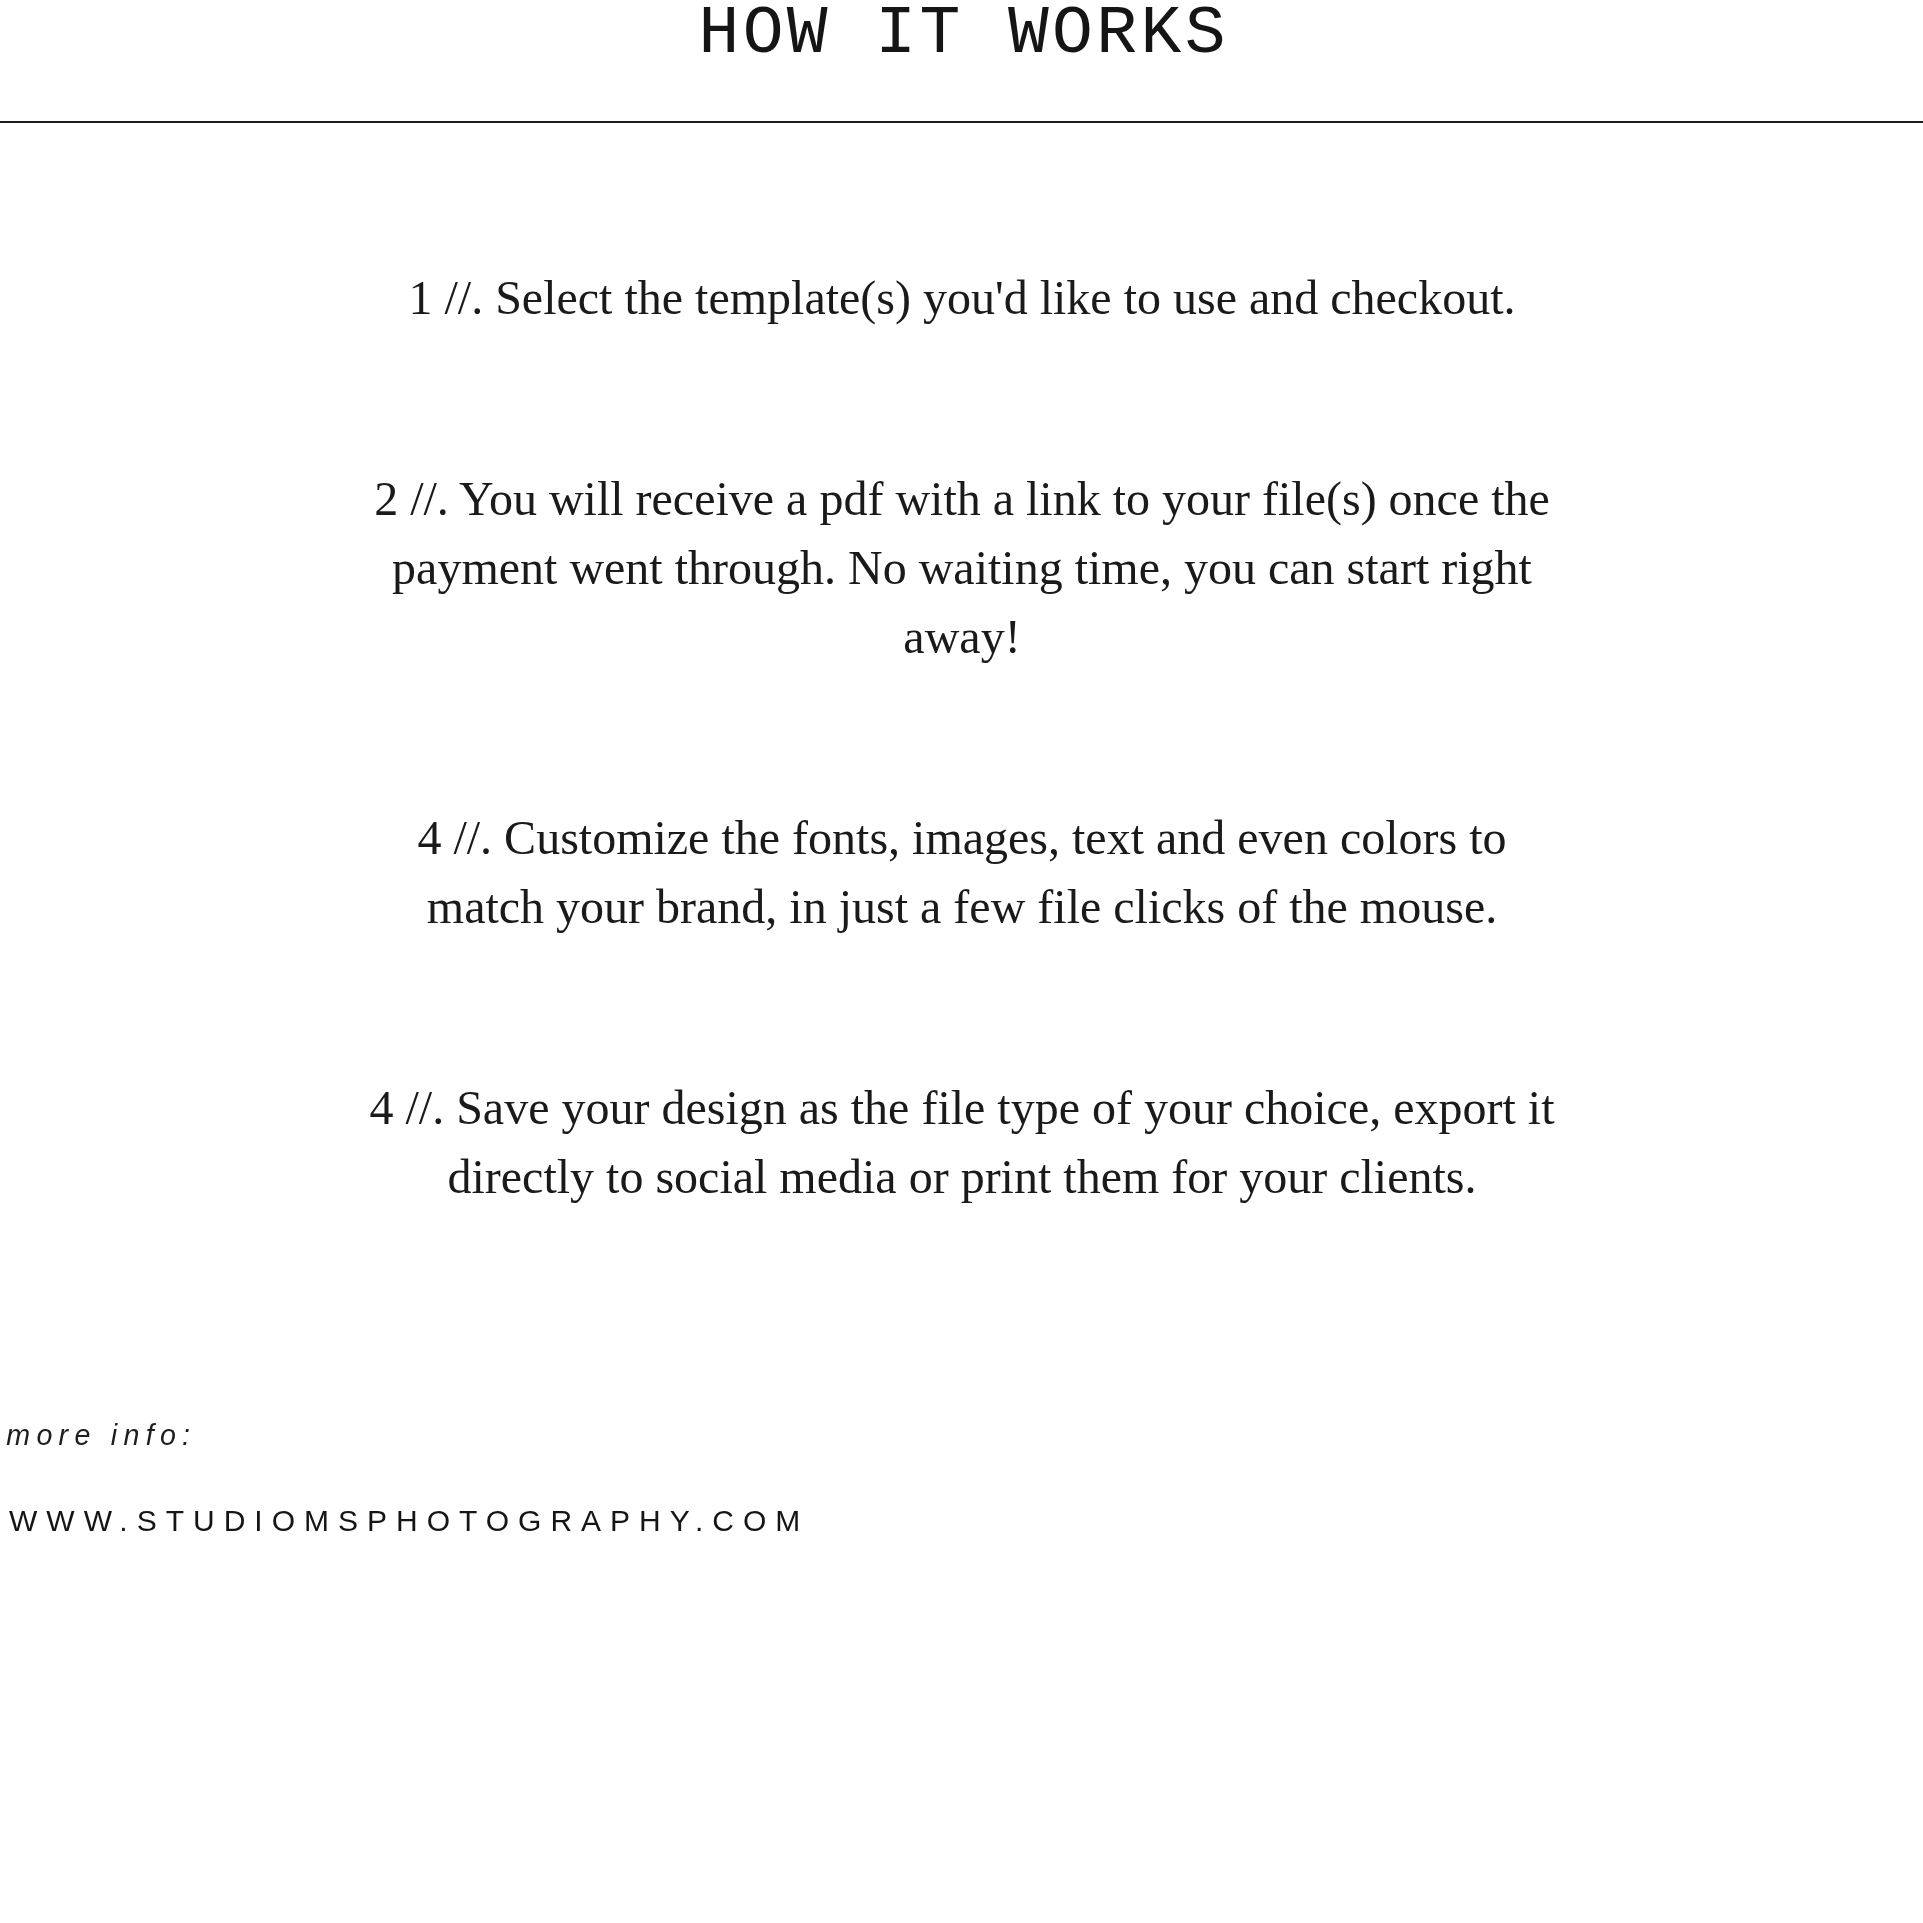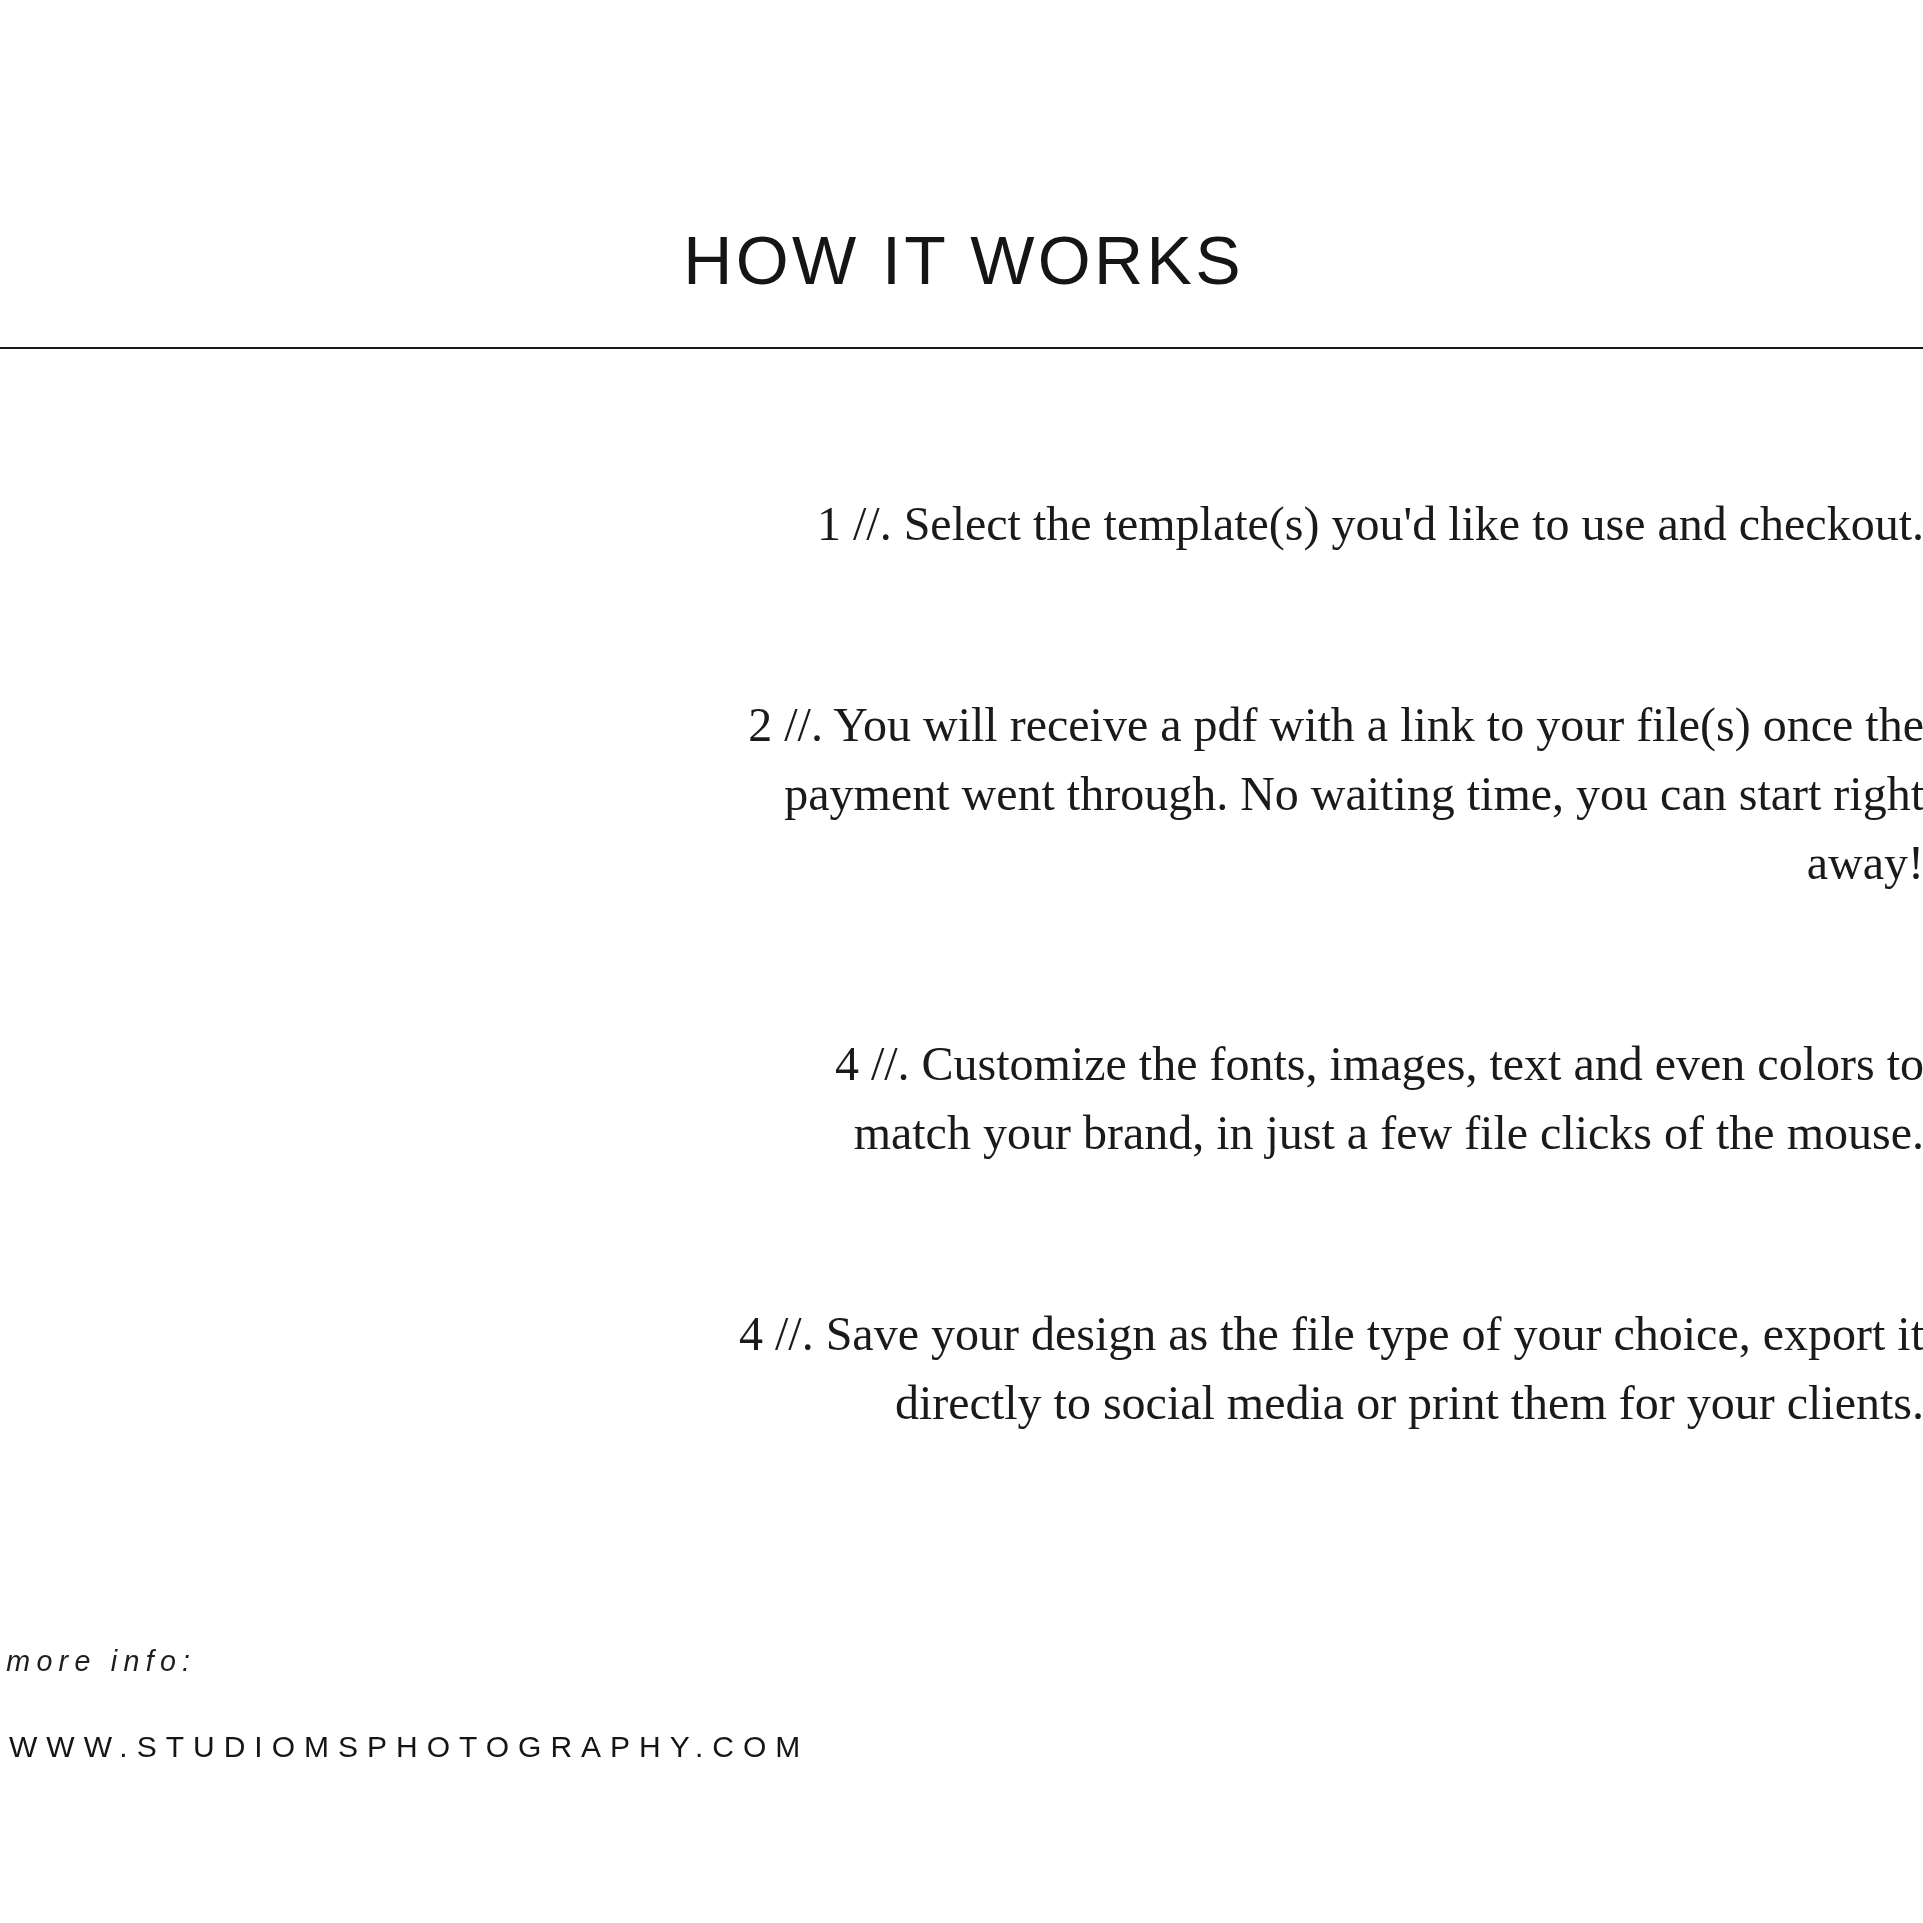--- a/index.html
+++ b/index.html
@@ -12,43 +12,42 @@
   }
   .canvas {
     position: relative;
     width: 1924px;
     height: 1924px;
     background: #ffffff;
     color: #1a1a1a;
   }
   .title {
     margin: 0;
-    padding-top: 226px;
     text-align: center;
-    font-family: Liberation Sans, sans-serif;
+    font-family: Liberation Mono, monospace;
     font-weight: 400;
     font-size: 68px;
     line-height: 68px;
     letter-spacing: 0.05em;
     text-indent: 0.05em;
     color: #151515;
   }
   .divider {
     margin-top: 53px;
     width: 100%;
     height: 2.3px;
     background: #1a1a1a;
   }
   .steps {
     padding-top: 140px;
     margin: 0;
   }
   .step {
     margin: 0 0 132px 0;
-    text-align: right;
+    text-align: center;
     font-family: "Liberation Serif", serif;
     font-weight: 400;
     font-size: 48px;
     line-height: 69px;
     color: #1a1a1a;
   }
   .step .line {
     display: block;
   }
   .page-footer {

